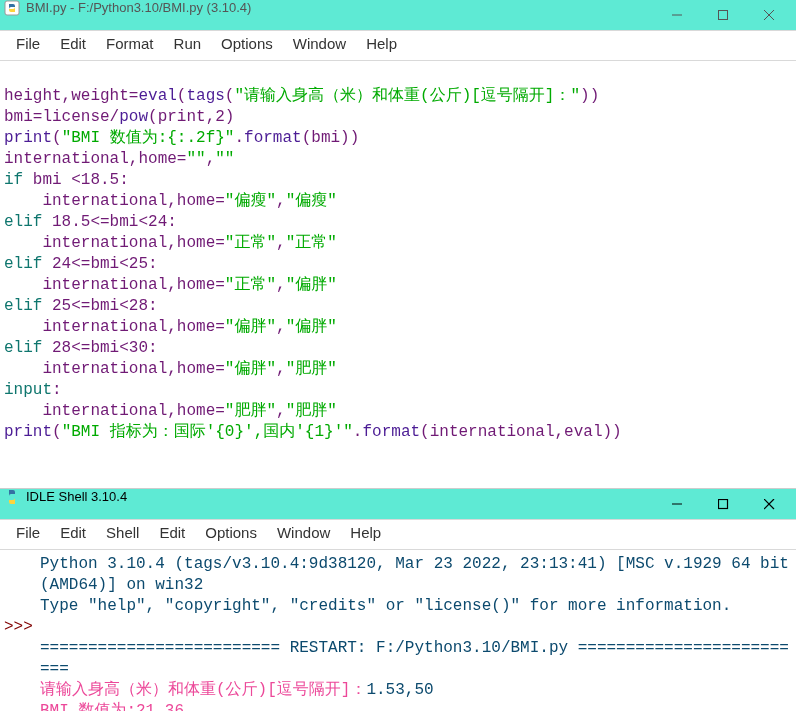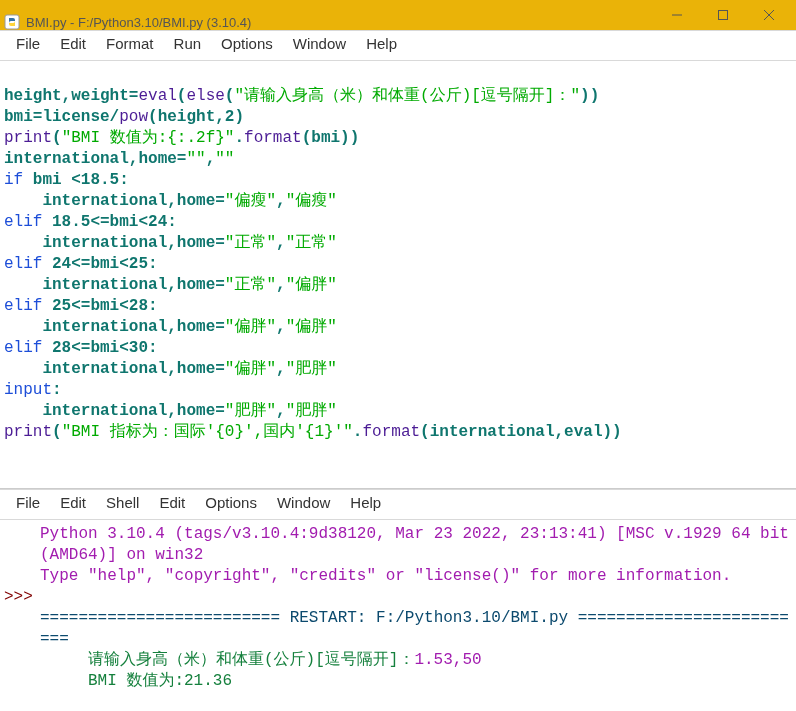--- a/index.html
+++ b/index.html
@@ -1,34 +1,34 @@
 <!DOCTYPE html>
 <html><head>
 <meta charset="utf-8">
 <style>
   * { margin:0; padding:0; box-sizing:border-box; }
   body { background:#fff; font-family:"Segoe UI",Tahoma,sans-serif; font-size:13px; color:#000; width:796px; }
   .window { background:#fff; }
-  .titlebar { display:flex; align-items:flex-end; height:30px; background:#eab308; padding:0 4px; }
+  .titlebar { display:flex; align-items:flex-start; height:30px; background:#5eead4; padding:0 4px; }
   .titlebar .icon-py { width:16px; height:16px; margin-right:6px; display:flex; align-items:center; justify-content:center; }
   .titlebar .title { flex:1; color:#555; font-size:13px; }
   .winbtns { display:flex; gap:0; }
   .winbtn { width:46px; height:30px; display:flex; align-items:center; justify-content:center; color:#555; }
   .menubar { display:flex; gap:0; padding:2px 6px 6px 6px; font-size:15px; color:#333; }
   .menubar span { padding:2px 10px; }
   .editor { font-family:"Courier New",monospace; font-size:16px; line-height:21px; padding:2px 4px 8px 4px; white-space:pre; overflow:hidden; }
 
   
-  .kw { color:#1d4ed8; }      
+  .kw { color:#0f766e; }      
   .bi { color:#4c1d95; }      
   .str { color:#00aa00; }     
-  .stmt{ color:#0f766e;font-weight:bold; }
+  .stmt{ color:#701a75; }
   .shell-text{ font-family:"Courier New",monospace; font-size:16px; line-height:21px; }
-  .shell-out-blue { color:#15803d;margin-left:48px; }
-  .shell-out-std  { color:#a21caf; }
+  .shell-out-blue { color:#ec4899; }
+  .shell-out-std  { color:#0c4a6e; }
   .shell-block { display:flex; }
   .shell-gutter { width:34px; flex:0 0 34px; color:#800000; font-family:"Courier New",monospace; font-size:16px; line-height:21px; border-right:1px solid transparent; }
   .shell-body { flex:1; padding-left:2px; overflow:hidden; }
 
   .sep { height:16px; background:#fff; }
   .win2-title { border-top:1px solid #ccc; }
   .thin-rule { height:1px; background:#d9d9d9; margin-bottom:2px; }
   .bar-rule { height:1px; background:#d9d9d9; }
 </style>
 </head>
@@ -69,22 +69,22 @@
     <span>Edit</span>
     <span>Format</span>
     <span>Run</span>
     <span>Options</span>
     <span>Window</span>
     <span>Help</span>
   </div>
   <div class="thin-rule"></div>
 
   <div class="editor">
-<span class="stmt">height,weight=</span><span class="bi">eval</span><span class="stmt">(</span><span class="bi">else</span><span class="stmt">(</span><span class="str">"请输入身高（米）和体重(公斤)[逗号隔开]："</span><span class="stmt">))</span>
-<span class="stmt">bmi=license/</span><span class="bi">pow</span><span class="stmt">(height,2)</span>
+<span class="stmt">height,weight=</span><span class="bi">eval</span><span class="stmt">(</span><span class="bi">tags</span><span class="stmt">(</span><span class="str">"请输入身高（米）和体重(公斤)[逗号隔开]："</span><span class="stmt">))</span>
+<span class="stmt">bmi=license/</span><span class="bi">pow</span><span class="stmt">(print,2)</span>
 <span class="bi">print</span><span class="stmt">(</span><span class="str">"BMI 数值为:{:.2f}"</span><span class="stmt">.</span><span class="bi">format</span><span class="stmt">(bmi))</span>
 <span class="stmt">international,home=</span><span class="str">""</span><span class="stmt">,</span><span class="str">""</span>
 <span class="kw">if</span><span class="stmt"> bmi &lt;18.5:</span>
 <span class="stmt">    international,home=</span><span class="str">"偏瘦"</span><span class="stmt">,</span><span class="str">"偏瘦"</span>
 <span class="kw">elif</span><span class="stmt"> 18.5&lt;=bmi&lt;24:</span>
 <span class="stmt">    international,home=</span><span class="str">"正常"</span><span class="stmt">,</span><span class="str">"正常"</span>
 <span class="kw">elif</span><span class="stmt"> 24&lt;=bmi&lt;25:</span>
 <span class="stmt">    international,home=</span><span class="str">"正常"</span><span class="stmt">,</span><span class="str">"偏胖"</span>
 <span class="kw">elif</span><span class="stmt"> 25&lt;=bmi&lt;28:</span>
 <span class="stmt">    international,home=</span><span class="str">"偏胖"</span><span class="stmt">,</span><span class="str">"偏胖"</span>
@@ -92,20 +92,47 @@
 <span class="stmt">    international,home=</span><span class="str">"偏胖"</span><span class="stmt">,</span><span class="str">"肥胖"</span>
 <span class="kw">input</span><span class="stmt">:</span>
 <span class="stmt">    international,home=</span><span class="str">"肥胖"</span><span class="stmt">,</span><span class="str">"肥胖"</span>
 <span class="bi">print</span><span class="stmt">(</span><span class="str">"BMI 指标为：国际'{0}',国内'{1}'"</span><span class="stmt">.</span><span class="bi">format</span><span class="stmt">(international,eval))</span>
   </div>
 </div>
 
 <div class="sep"></div>
 
 <div class="window win2-title">
+  <div class="titlebar">
+    <span class="icon-py">
+      <svg width="16" height="16" viewBox="0 0 16 16">
+          <path d="M5 1h4a2 2 0 012 2v2H7a2 2 0 00-2 2V1z" fill="#3571a3"></path>
+          <path d="M11 15H7a2 2 0 01-2-2v-2h4a2 2 0 002-2v6z" fill="#ffd43b"></path>
+        </svg>
+    </span>
+    <span class="title" style="color:#000;font-weight:400">IDLE Shell 3.10.4</span>
+    <div class="winbtns">
+      <div class="winbtn">
+          <svg width="10" height="10">
+            <line x1="0" y1="5" x2="10" y2="5" stroke="#000" stroke-width="1"></line>
+          </svg>
+        </div>
+      <div class="winbtn">
+          <svg width="11" height="11">
+            <rect x="0.5" y="0.5" width="9" height="9" fill="none" stroke="#000" stroke-width="1.2"></rect>
+          </svg>
+        </div>
+      <div class="winbtn">
+          <svg width="11" height="11">
+            <line x1="0" y1="0" x2="10" y2="10" stroke="#000" stroke-width="1.2"></line>
+            <line x1="10" y1="0" x2="0" y2="10" stroke="#000" stroke-width="1.2"></line>
+          </svg>
+        </div>
+    </div>
+  </div>
   <div class="bar-rule"></div>
   <div class="menubar">
     <span>File</span>
     <span>Edit</span>
     <span>Shell</span>
     <span>Edit</span>
     <span>Options</span>
     <span>Window</span>
     <span>Help</span>
   </div>

